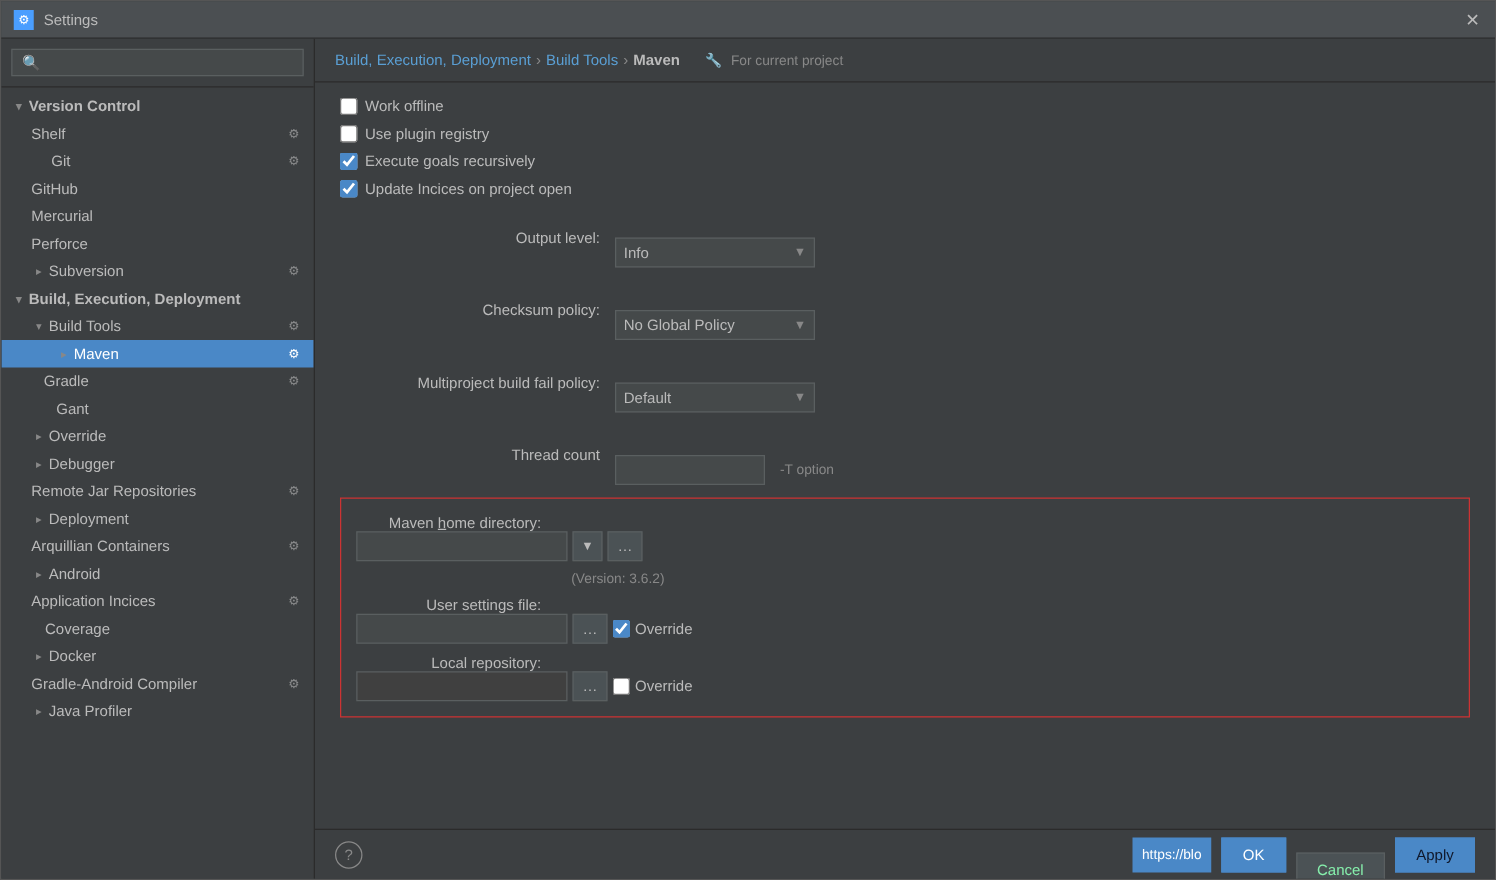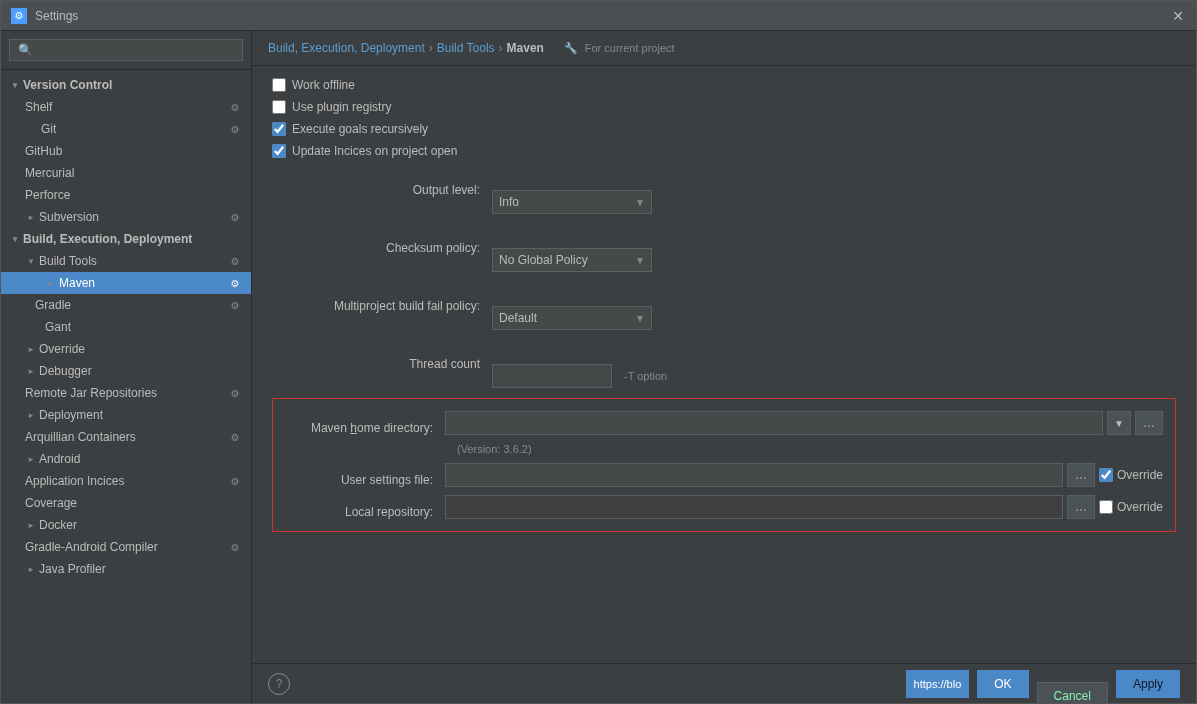--- a/index.html
+++ b/index.html
@@ -44,21 +44,21 @@
     
     .form-row { display: flex; align-items: center; margin-bottom: 10px; }
     .form-label { width: 220px; color: #bbbbbb; font-size: 12px; text-align: right; padding-right: 12px; flex-shrink: 0; }
     .form-control { flex: 1; display: flex; align-items: center; gap: 4px; margin-top: 24px; }
     .select-box { background: #45494a; border: 1px solid #5a5f60; color: #bbbbbb; padding: 2px 6px; font-size: 12px; width: 160px; display: flex; align-items: center; justify-content: space-between; cursor: pointer; height: 24px; }
     .select-arrow { color: #888; font-size: 10px; }
     .text-input { background: #45494a; border: 1px solid #5a5f60; color: #bbbbbb; padding: 2px 6px; font-size: 12px; height: 24px; outline: none; }
     .t-option-label { color: #888; font-size: 11px; margin-left: 8px; }
     
     .maven-home-section { border: 1px solid #cc3333; padding: 12px; margin-top: 8px; margin-bottom: 4px; }
-    .maven-home-row { display: flex; align-items: flex-end; margin-bottom: 8px; }
+    .maven-home-row { display: flex; align-items: flex-start; margin-bottom: 8px; flex-direction: column; }
     .maven-home-label { width: 160px; color: #bbbbbb; font-size: 12px; text-align: right; padding-right: 12px; flex-shrink: 0; }
     .path-input-container { flex: 1; display: flex; align-items: center; gap: 4px; }
     .path-input { flex: 1; background: #45494a; border: 1px solid #5a5f60; color: #bbbbbb; padding: 2px 6px; font-size: 12px; height: 24px; outline: none; }
     .path-input.disabled { background: #404040; color: #888; }
     .path-dropdown-btn { width: 24px; height: 24px; background: #4b5255; border: 1px solid #5a5f60; color: #bbbbbb; display: flex; align-items: center; justify-content: center; cursor: pointer; font-size: 10px; }
     .path-browse-btn { width: 28px; height: 24px; background: #4b5255; border: 1px solid #5a5f60; color: #bbbbbb; display: flex; align-items: center; justify-content: center; cursor: pointer; font-size: 12px; }
     .version-text { color: #888; font-size: 11px; margin-left: 160px; padding-left: 12px; margin-bottom: 8px; }
     .override-checkbox { display: flex; align-items: center; gap: 4px; }
     .override-checkbox input[type="checkbox"] { width: 14px; height: 14px; accent-color: #4a88c7; }
     
@@ -171,21 +171,21 @@
           <span class="item-icon">⚙</span>
         </div>
         <div class="tree-item" style="padding-left:24px;">
           <span class="expand-icon">▸</span>
           <span class="item-label">Android</span>
         </div>
         <div class="tree-item" style="padding-left:24px;">
           <span class="item-label">Application Incices</span>
           <span class="item-icon">⚙</span>
         </div>
-        <div class="tree-item" style="padding-left:24px;">
+        <div class="tree-item" style="padding-left:35px;">
           <span class="item-label">Coverage</span>
         </div>
         <div class="tree-item" style="padding-left:24px;">
           <span class="expand-icon">▸</span>
           <span class="item-label">Docker</span>
         </div>
         <div class="tree-item" style="padding-left:24px;">
           <span class="item-label">Gradle-Android Compiler</span>
           <span class="item-icon">⚙</span>
         </div>

